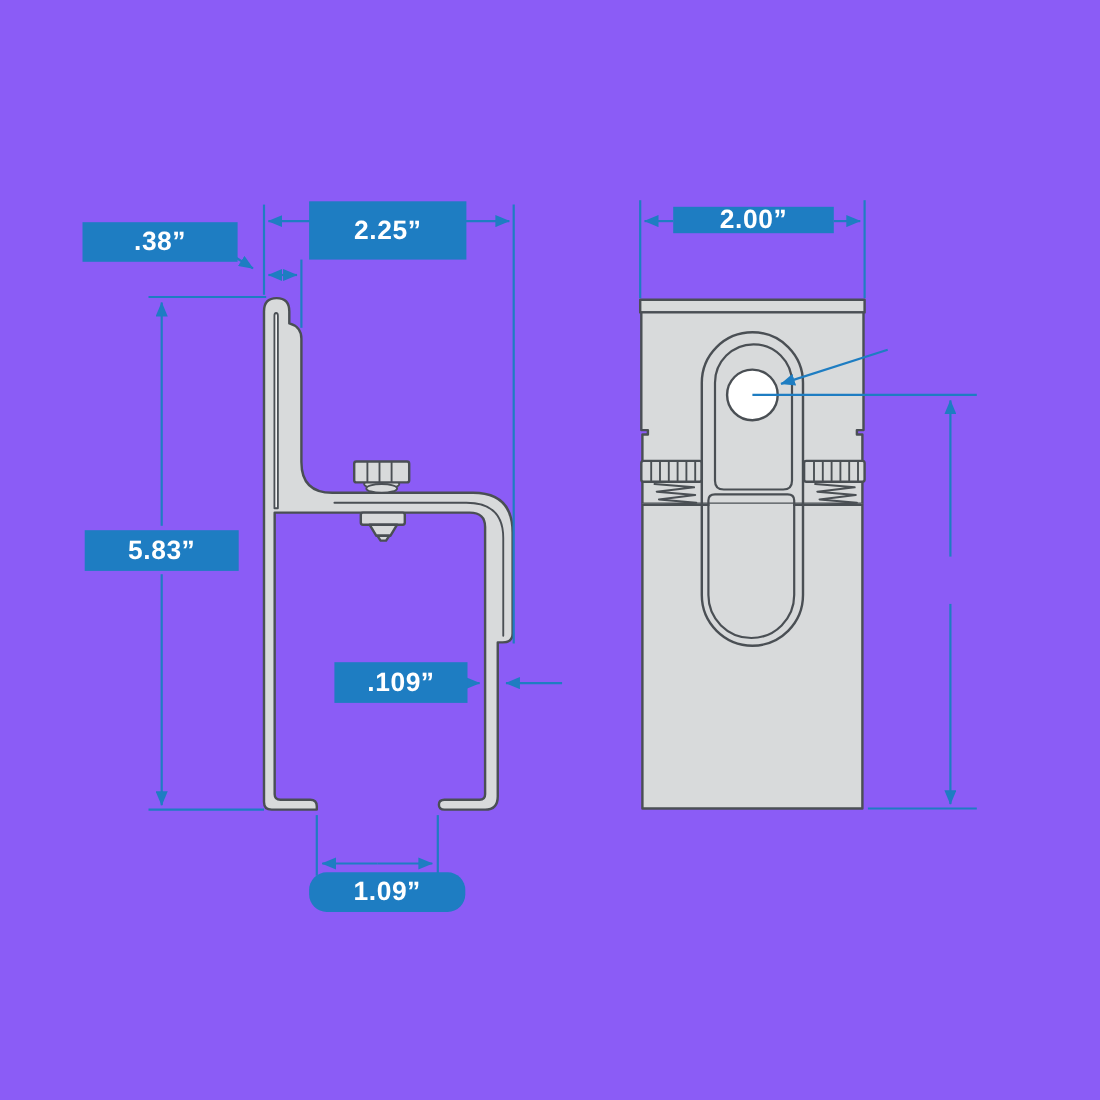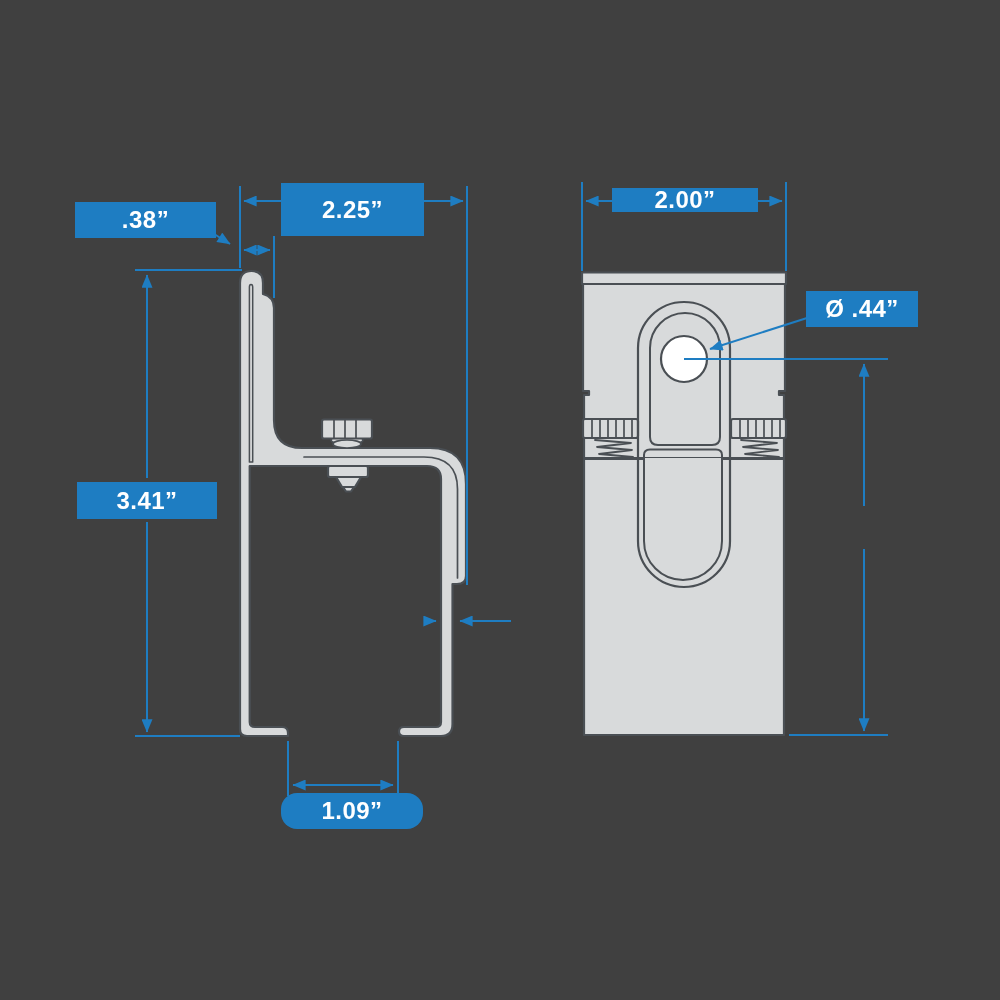--- a/index.html
+++ b/index.html
@@ -1,17 +1,17 @@
 <!DOCTYPE html>
 <html><head>
 <meta charset="utf-8">
 <style>
   html,body{margin:0;padding:0;background:#fff;}
   #stage{
-    position:relative;width:1000px;height:1000px;background:#404040;
+    position:relative;width:1000px;height:1000px;background:#8b5cf6;
     font-family:"Liberation Sans", sans-serif;overflow:hidden;
   }
   #lineart{position:absolute;left:0;top:0;}
   .dim-label{
     position:absolute;display:flex;align-items:center;justify-content:center;
     background:#1e7dc2;color:#ffffff;font-weight:700;font-size:24px;
     letter-spacing:0.5px;white-space:nowrap;user-select:none;
   }
 </style>
 </head>
@@ -126,17 +126,17 @@
       <path marker-end="url(#ah)" d="M807,318 L710,349"></path>
 
       <path marker-end="url(#ah)" d="M864,506 L864,364"></path>
       <path marker-end="url(#ah)" d="M864,549 L864,731"></path>
     </g>
   </svg>
 
   <div class="dim-label" style="left:75px;top:202px;width:141px;height:36px;">.38”</div>
   <div class="dim-label" style="left:281px;top:183px;width:143px;height:53px;">2.25”</div>
   <div class="dim-label" style="left:612px;top:188px;width:146px;height:24px;text-align:center;">2.00”</div>
-  <div class="dim-label" style="left:806px;top:291px;width:112px;height:36px;">Ø .44”</div>
-  <div class="dim-label" style="left:77px;top:482px;width:140px;height:37px;">3.41”</div>
+  <div class="dim-label" style="left:77px;top:482px;width:140px;height:37px;">5.83”</div>
+  <div class="dim-label" style="left:304px;top:602px;width:121px;height:37px;">.109”</div>
   <div class="dim-label" style="left:281px;top:793px;width:142px;height:36px;border-radius:16px;">1.09”</div>
 
 </div>
 
 </body></html>

